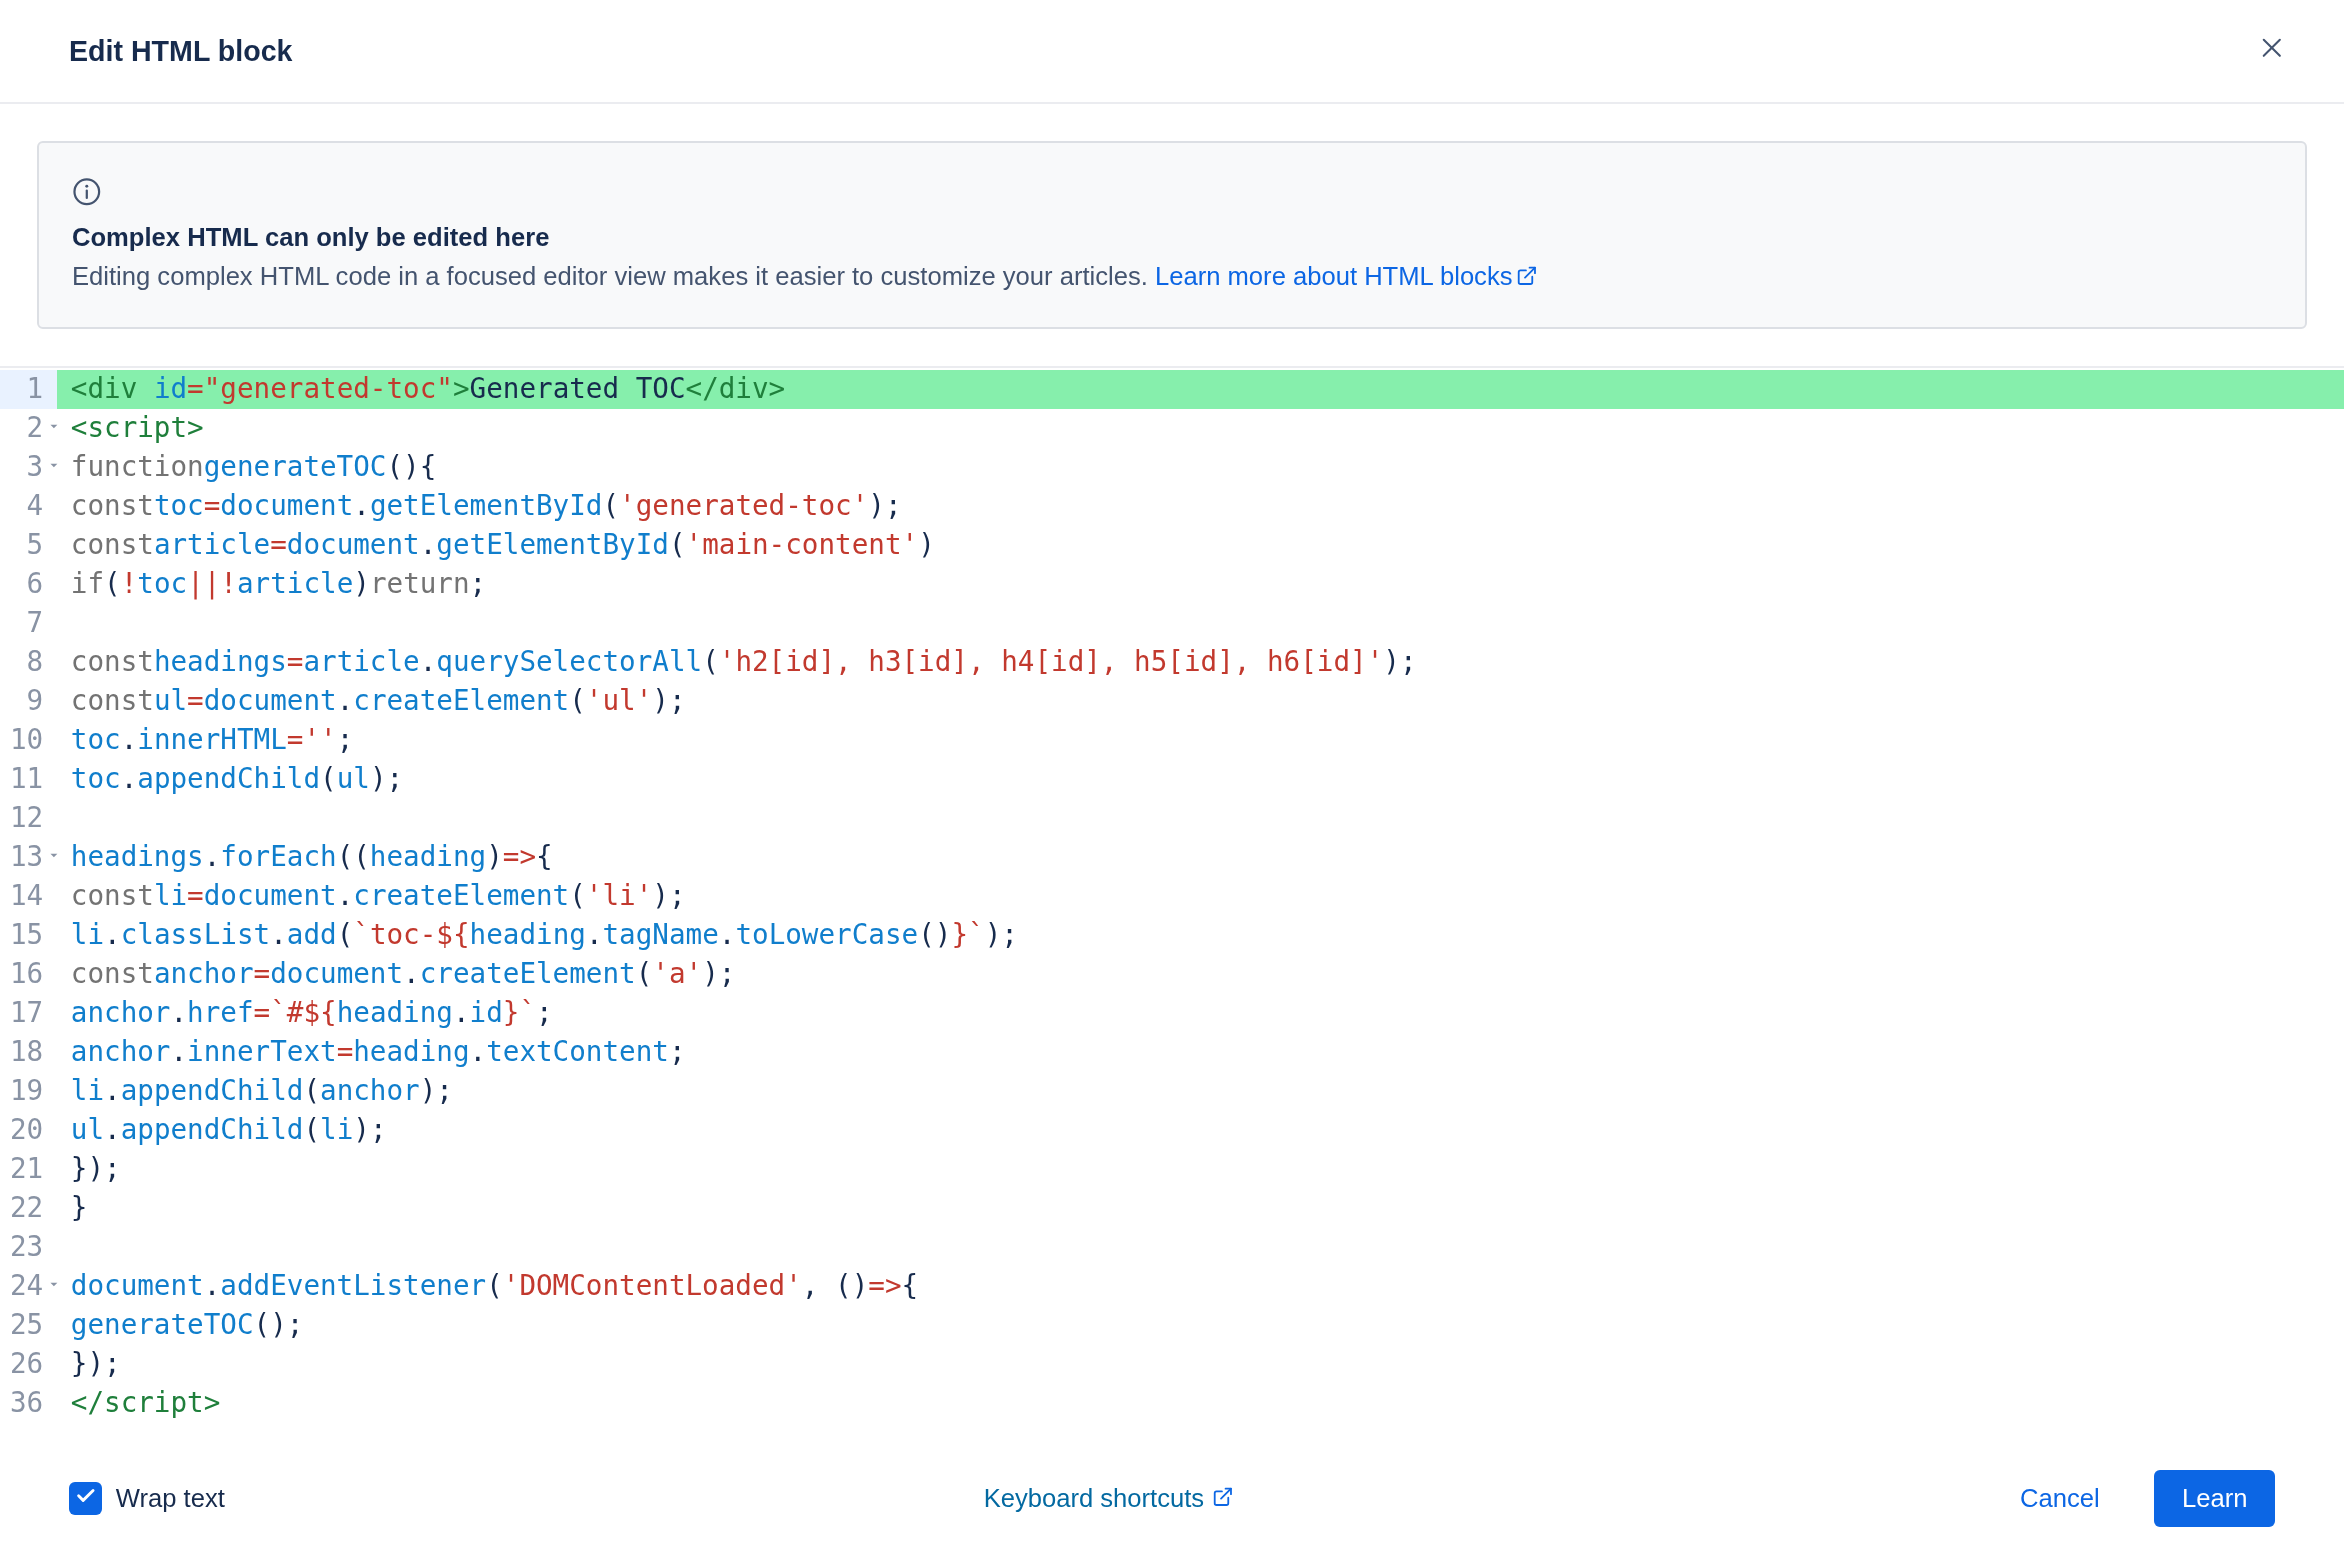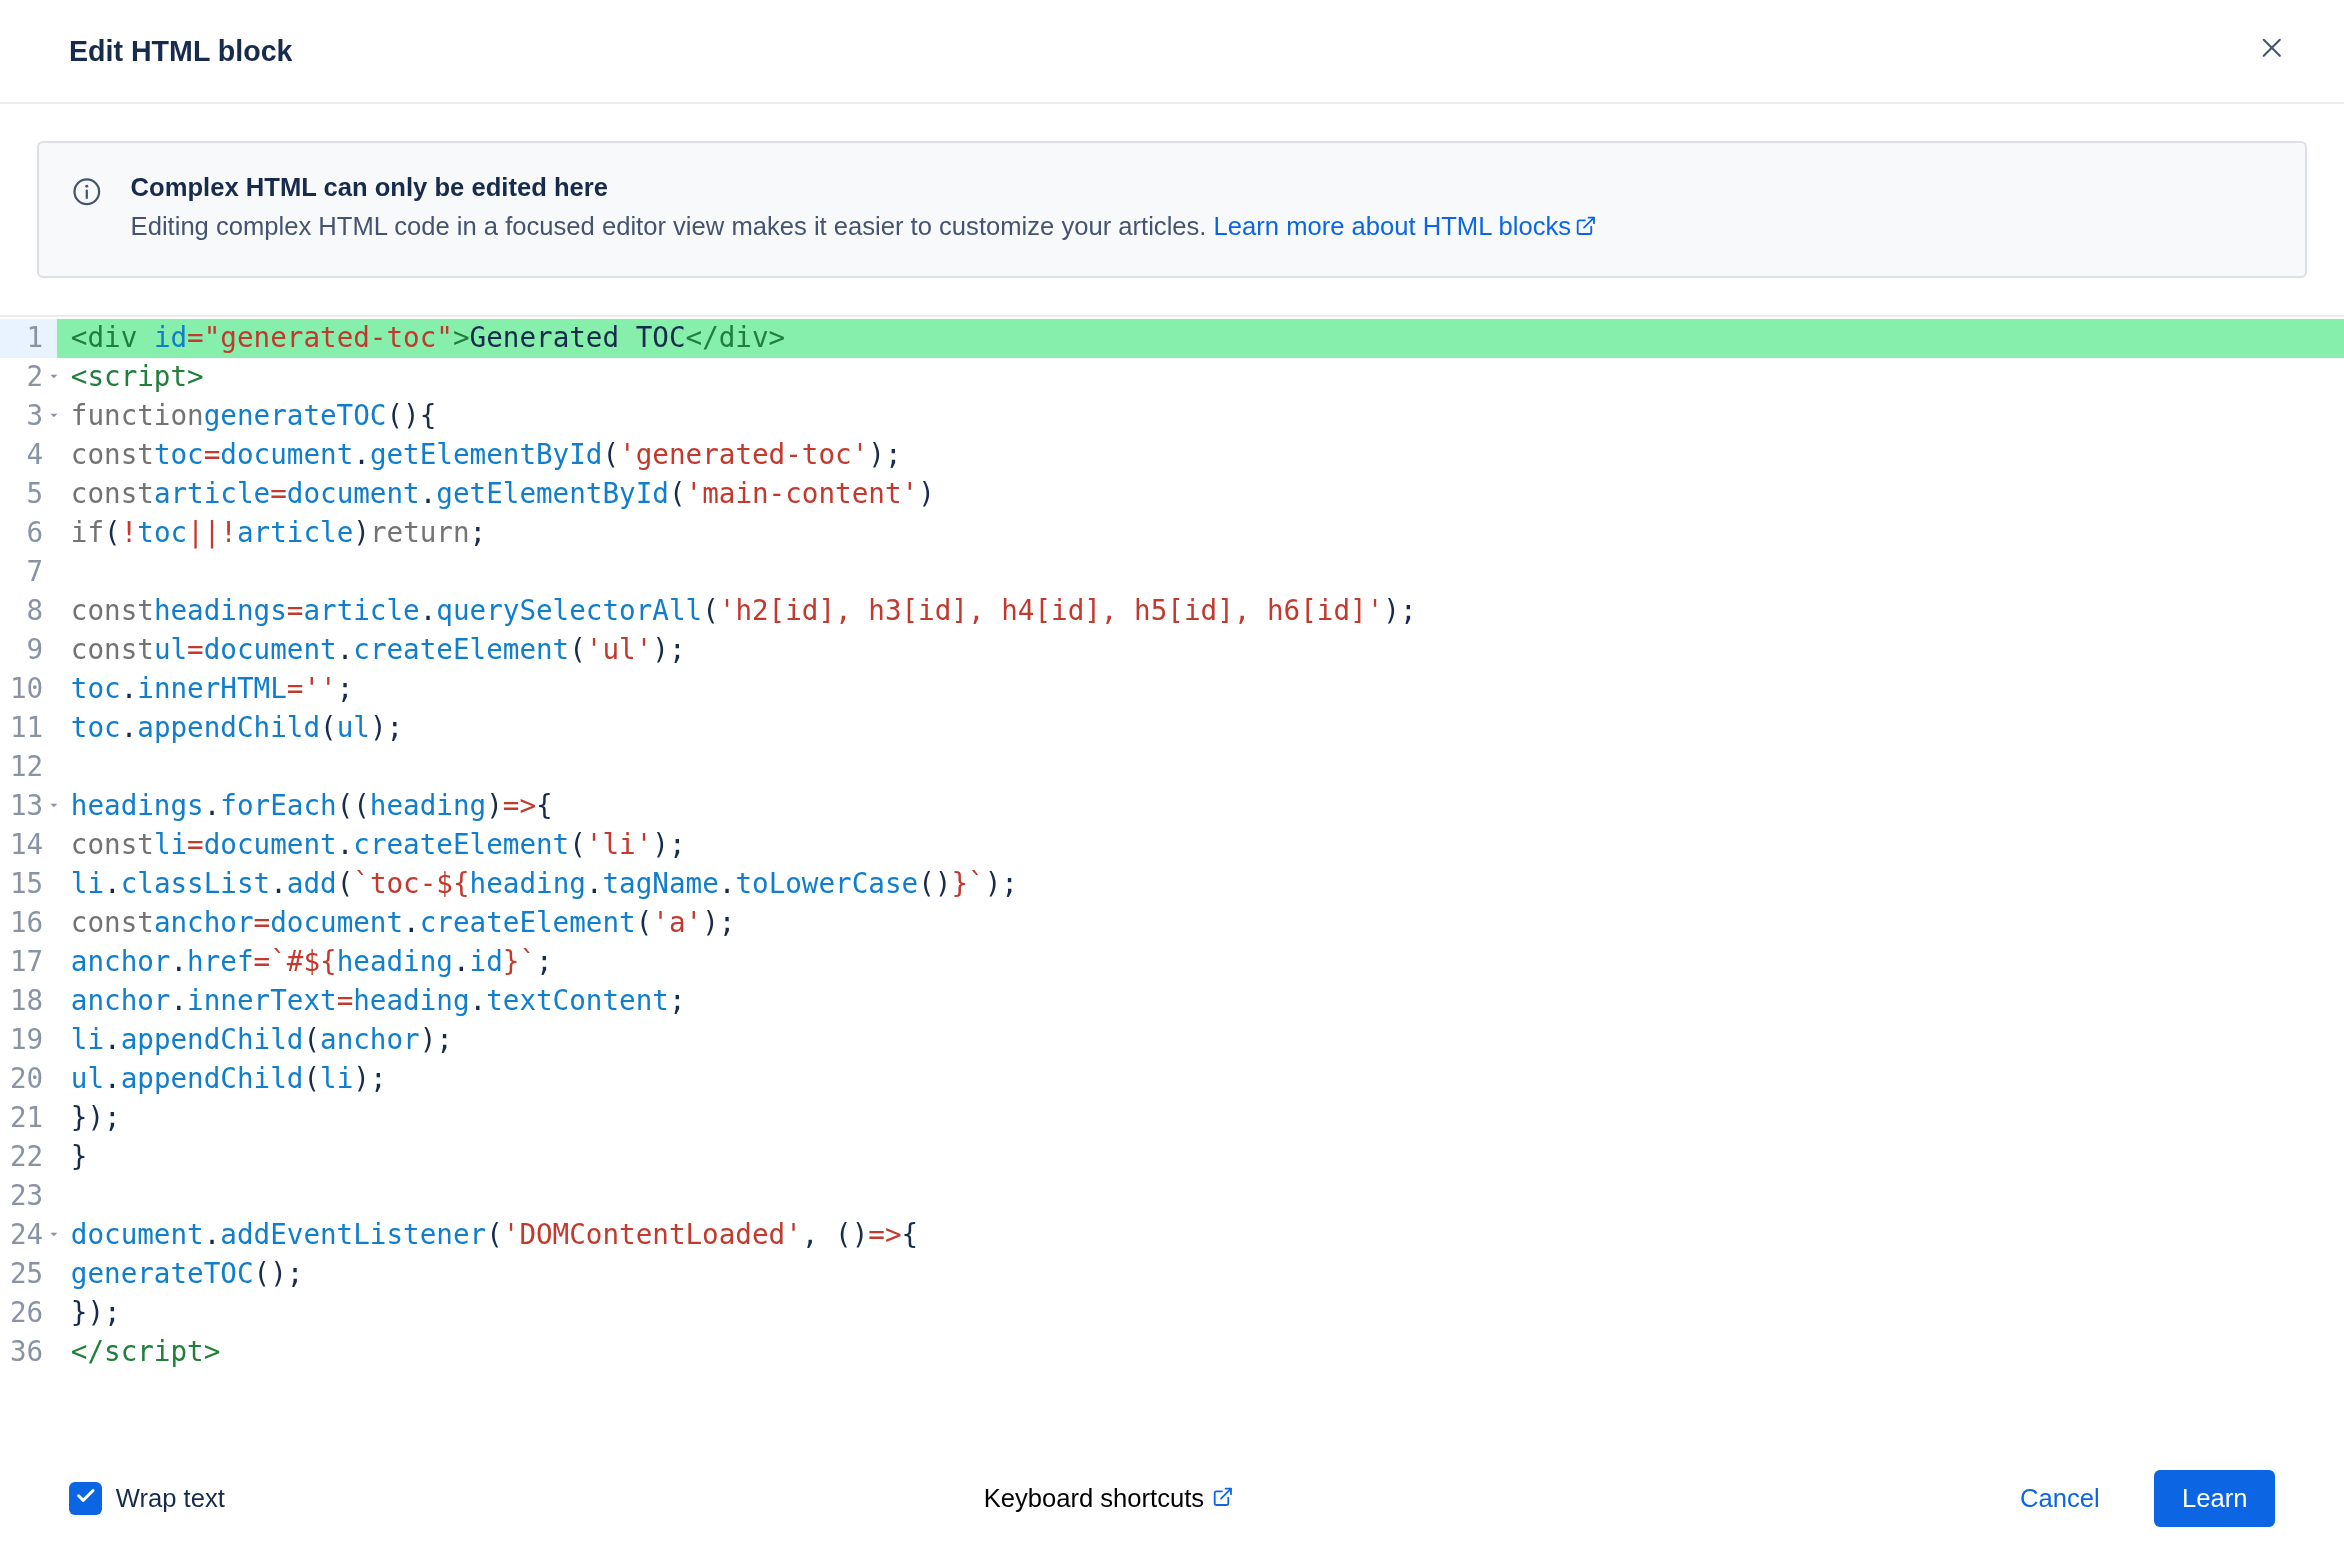--- a/index.html
+++ b/index.html
@@ -38,21 +38,22 @@
     border-radius: 3.9px;
   }
 
   .info-banner {
     margin: 37px 37px 37px 37px;
     border: 2px solid #dcdfe4;
     border-radius: 5.9px;
     background: #f8f9fa;
     padding: 29.6px 33px;
     display: flex;
-    gap: 29px;
+    gap: 11px;
+    flex-direction: column;
   }
   .info-icon {
     flex-shrink: 0;
     margin-top: 3.9px;
     color: #44546f;
   }
   .info-content { flex: 1; }
   .info-title {
     font-size: 25.6px;
     font-weight: 600;
@@ -177,21 +178,21 @@
     font-size: 25.6px;
     font-weight: 500;
     color: #172b4d;
   }
   .footer-center {
     flex: 1;
     display: flex;
     justify-content: center;
   }
   .kb-link {
-    color: #000000;
+    color: #0369a1;
     font-size: 25.6px;
     font-weight: 500;
     cursor: pointer;
     display: flex;
     align-items: center;
     gap: 7.9px;
   }
   .footer-right {
     display: flex;
     gap: 27px;

